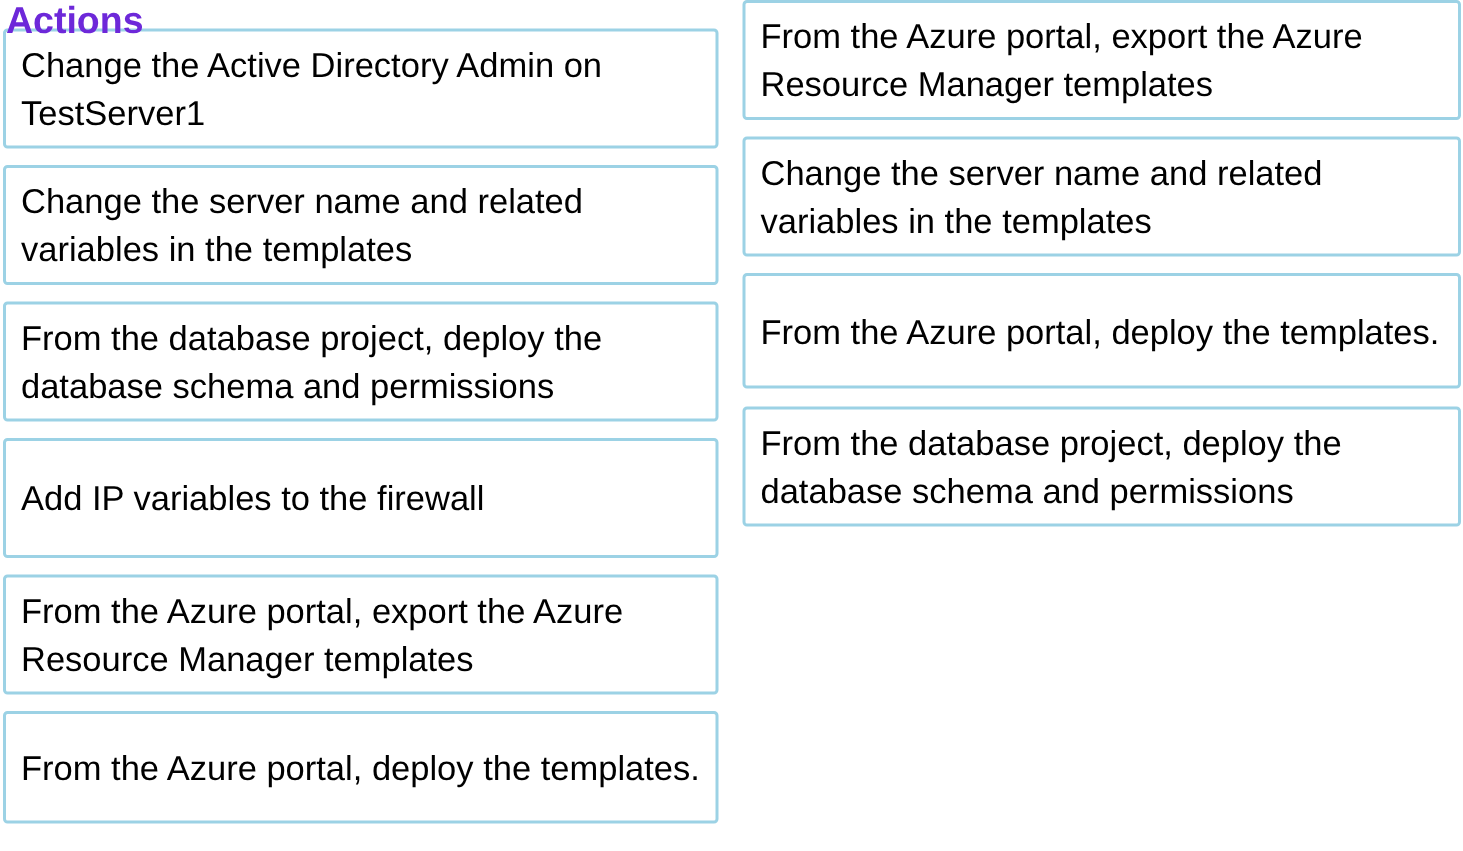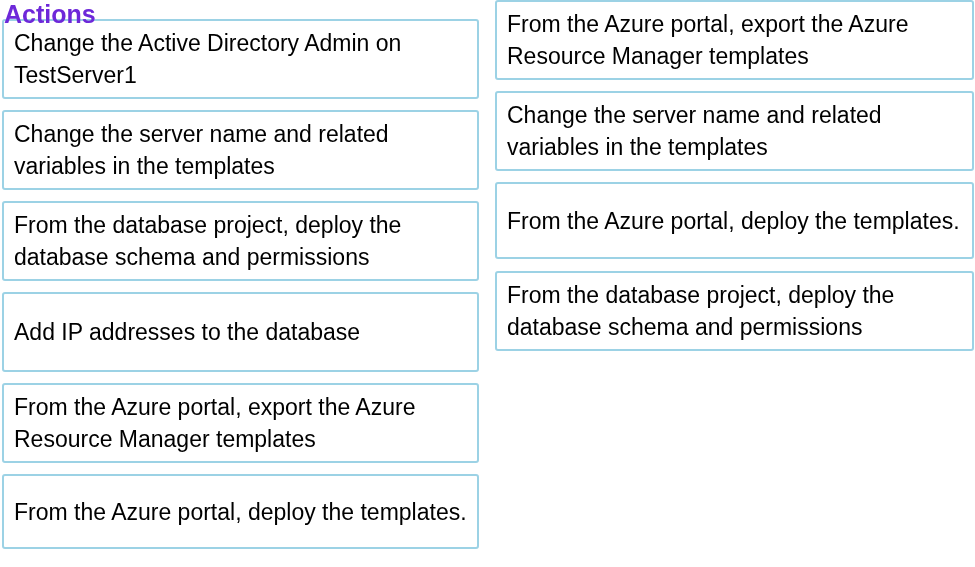--- a/index.html
+++ b/index.html
@@ -66,21 +66,21 @@
     <div class="item-box">
       <span class="item-label">Change the Active Directory Admin on TestServer1</span>
     </div>
     <div class="item-box">
       <span class="item-label">Change the server name and related variables in the templates</span>
     </div>
     <div class="item-box">
       <span class="item-label">From the database project, deploy the database schema and permissions</span>
     </div>
     <div class="item-box">
-      <span class="item-label">Add IP addresses to the database</span>
+      <span class="item-label">Add IP variables to the firewall</span>
     </div>
     <div class="item-box">
       <span class="item-label">From the Azure portal, export the Azure Resource Manager templates</span>
     </div>
     <div class="item-box last">
       <span class="item-label">From the Azure portal, deploy the templates.</span>
     </div>
   </div>
 
   <div class="column col-answer">

